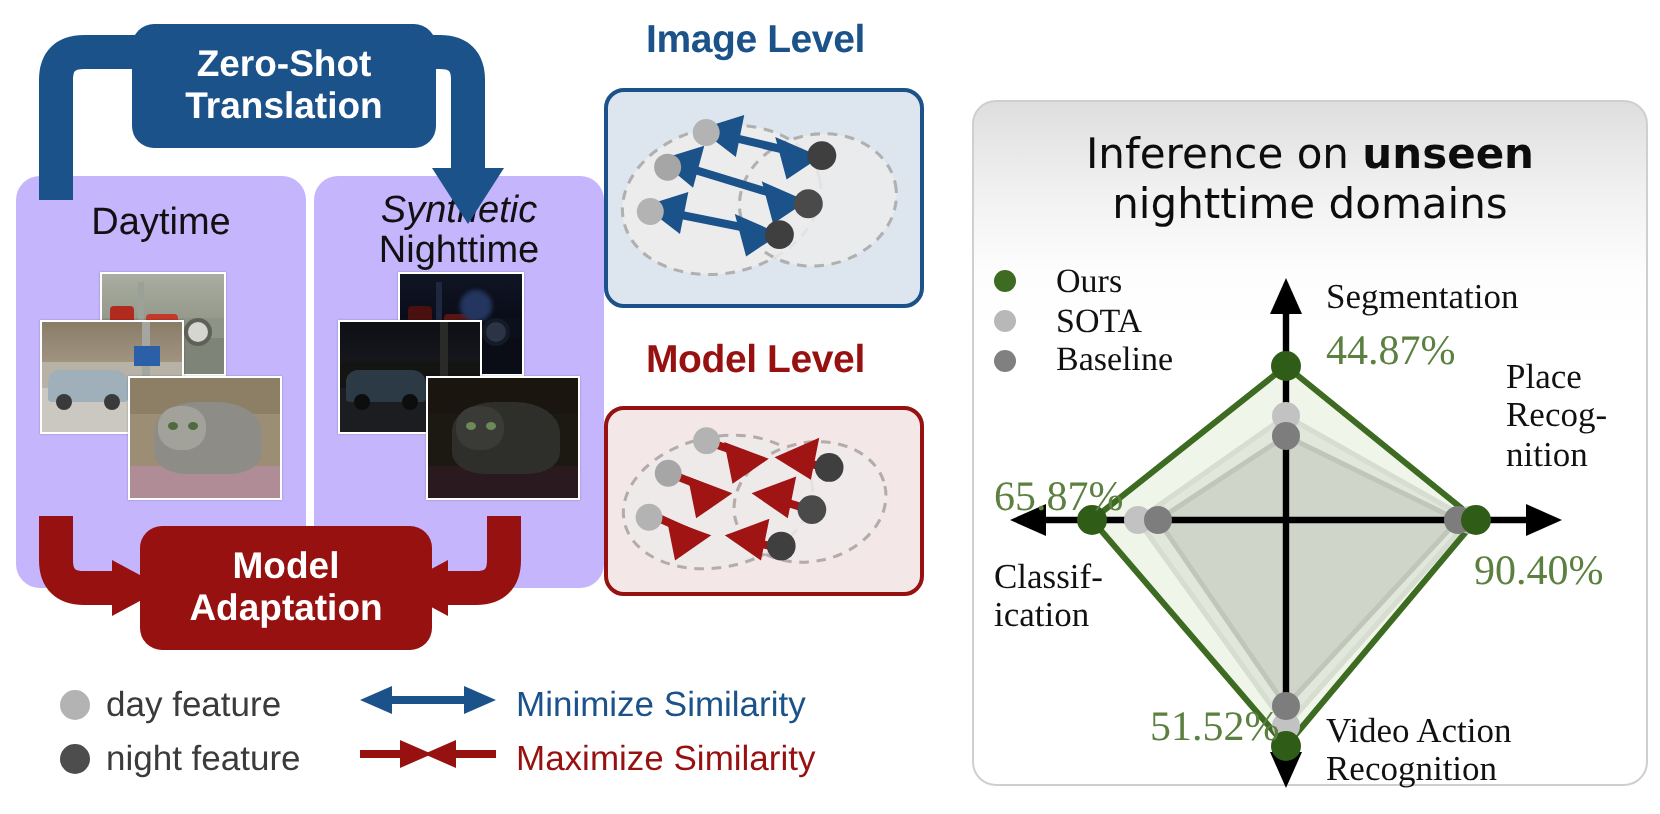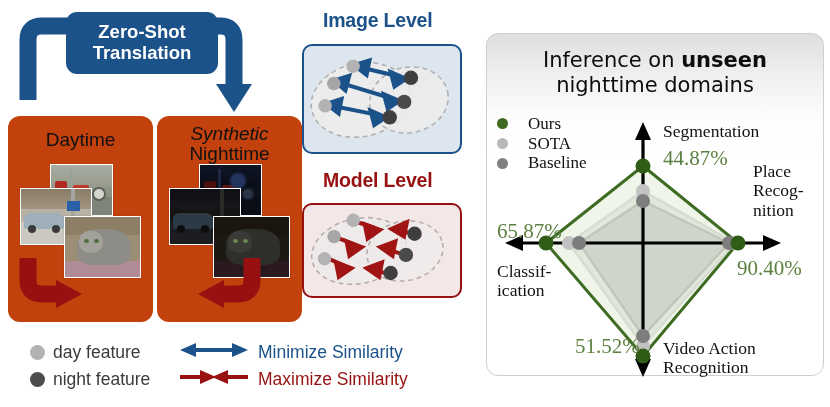--- a/index.html
+++ b/index.html
@@ -8,23 +8,22 @@
     font-family: "Liberation Sans", sans-serif;
     background: #ffffff;
     position: relative;
     overflow: hidden;
   }
   .stage { position: absolute; left: 0; top: 0; width: 830px; height: 407px; }
   .abs { position: absolute; }
 
   
   .gray-panel {
-    background: #c2410c;
+    background: #c4b5fd;
     border-radius: 12px;
-    margin-top: 28px;
   }
   .panel-caption {
     font-size: 19px;
     color: #111;
     text-align: center;
     width: 100%;
     line-height: 1.05;
   }
   .panel-caption .ital { font-style: italic; }
 
@@ -196,20 +195,26 @@
     </span>
   </div>
 
   <svg class="abs" style="left:0px; top:258px; width:310px; height:80px;" viewBox="0 0 310 80">
     <path d="M 28 0 L 28 22 Q 28 36 42 36 L 58 36" fill="none" stroke="#971111" stroke-width="17"></path>
     <polygon points="82 36 56 22 56 50" fill="#971111"></polygon>
     <path d="M 252 0 L 252 22 Q 252 36 238 36 L 222 36" fill="none" stroke="#971111" stroke-width="17"></path>
     <polygon points="198 36 224 22 224 50" fill="#971111"></polygon>
   </svg>
 
+  <div class="rounded-box red-box abs" style="left:70px; top:263px; width:146px; height:62px;">
+    <span>
+      <span>Model</span><br>
+      <span>Adaptation</span>
+    </span>
+  </div>
 
   <div class="level-label blue-text abs" style="left:323px; top:9px;">Image Level</div>
 
   <div class="cluster-panel cluster-blue abs" style="left:302px; top:44px; width:160px; height:110px;">
     <svg style="position:absolute;left:0;top:0;width:100%;height:100%;" viewBox="0 0 160 110">
       <ellipse cx="58" cy="56" rx="52" ry="38" fill="#ececec" stroke="#b0b0b0" stroke-width="1.6" stroke-dasharray="5,4" transform="rotate(-12 58 56)"></ellipse>
       <ellipse cx="108" cy="56" rx="41" ry="34" fill="#ececec" fill-opacity="0.85" stroke="#b0b0b0" stroke-width="1.6" stroke-dasharray="5,4" transform="rotate(-12 108 56)"></ellipse>
 
       <g stroke="#1b5289" stroke-width="4.2" fill="#1b5289">
         <line x1="57" y1="22" x2="99" y2="32"></line>
@@ -284,21 +289,21 @@
           <line x1="2" y1="8" x2="28" y2="8" stroke="#971111" stroke-width="4"></line>
           <polygon points="38,8 22,1 22,15" fill="#971111"></polygon>
           <line x1="70" y1="8" x2="44" y2="8" stroke="#971111" stroke-width="4"></line>
           <polygon points="34,8 50,1 50,15" fill="#971111"></polygon>
         </svg>
       </span>
       <span class="red-text" style="margin-left:8px;">Maximize Similarity</span>
     </div>
   </div>
 
-  <div class="card" style="left:486px; top:33px; width:338px; height:343px;">
+  <div class="card" style="left:486px; top:50px; width:338px; height:343px;">
 
     <div class="card-title abs" style="left:0; top:14px; width:100%;">
       <span>Inference on </span><b>unseen</b><br>
       <span>nighttime domains</span>
     </div>
 
     <div class="radar-legend" style="left:10px; top:80px;">
       <div class="rl-row">
         <span class="rl-dot" style="background:#3e6b22;"></span>
         <span>Ours</span>

